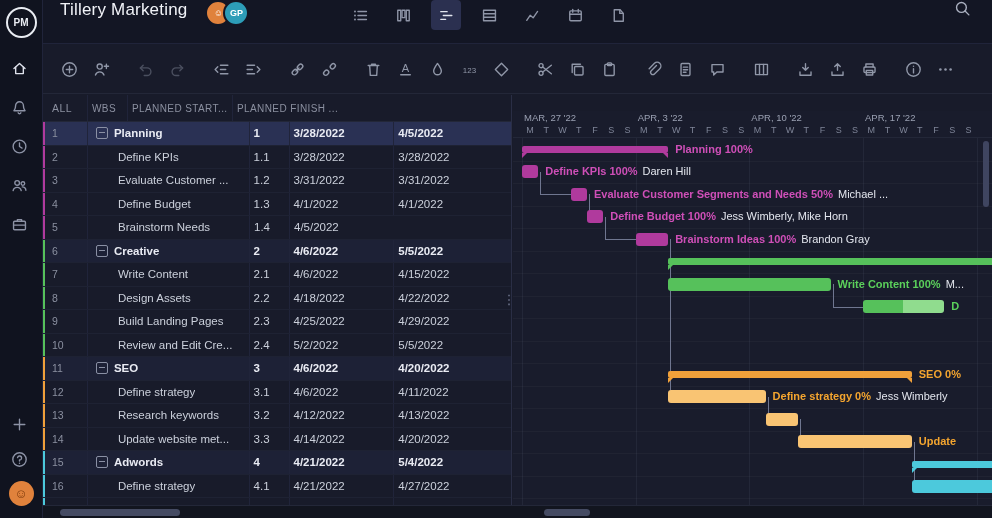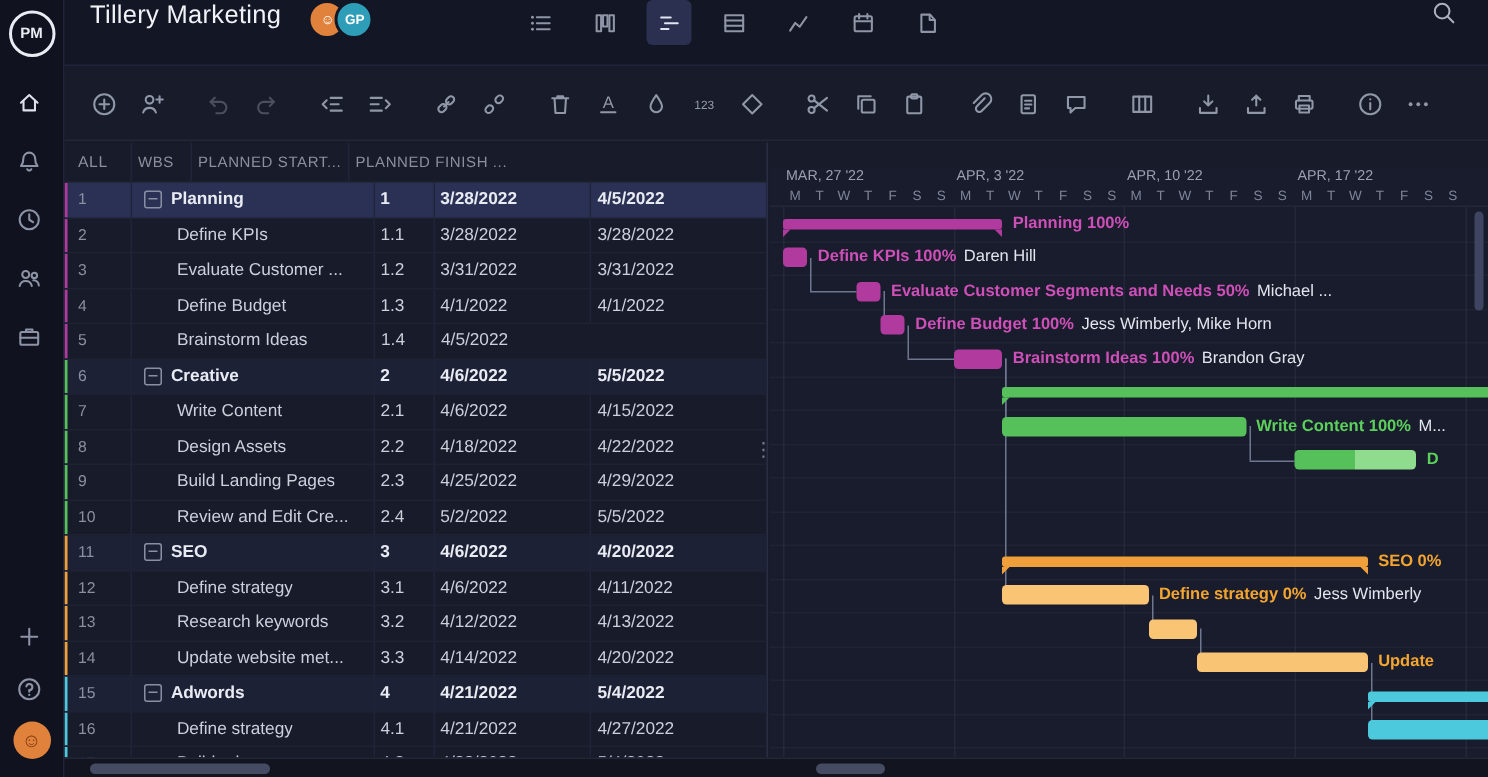--- a/index.html
+++ b/index.html
@@ -412,21 +412,21 @@
             <div class="tcell c-name child">
               <span class="nm">Define Budget</span>
             </div>
             <div class="tcell c-wbs">1.3</div>
             <div class="tcell c-start">4/1/2022</div>
             <div class="tcell c-finish">4/1/2022</div>
           </div>
           <div class="trow">
             <div class="tcell c-num" style="--strip: #b03a9d;">5</div>
             <div class="tcell c-name child">
-              <span class="nm">Brainstorm Ideas</span>
+              <span class="nm">Brainstorm Needs</span>
             </div>
             <div class="tcell c-wbs">1.4</div>
             <div class="tcell c-finish">4/5/2022</div>
           </div>
           <div class="trow group">
             <div class="tcell c-num" style="--strip: #56c15b;">6</div>
             <div class="tcell c-name">
               <span class="cbox"></span>
               <span class="nm">Creative</span>
             </div>

